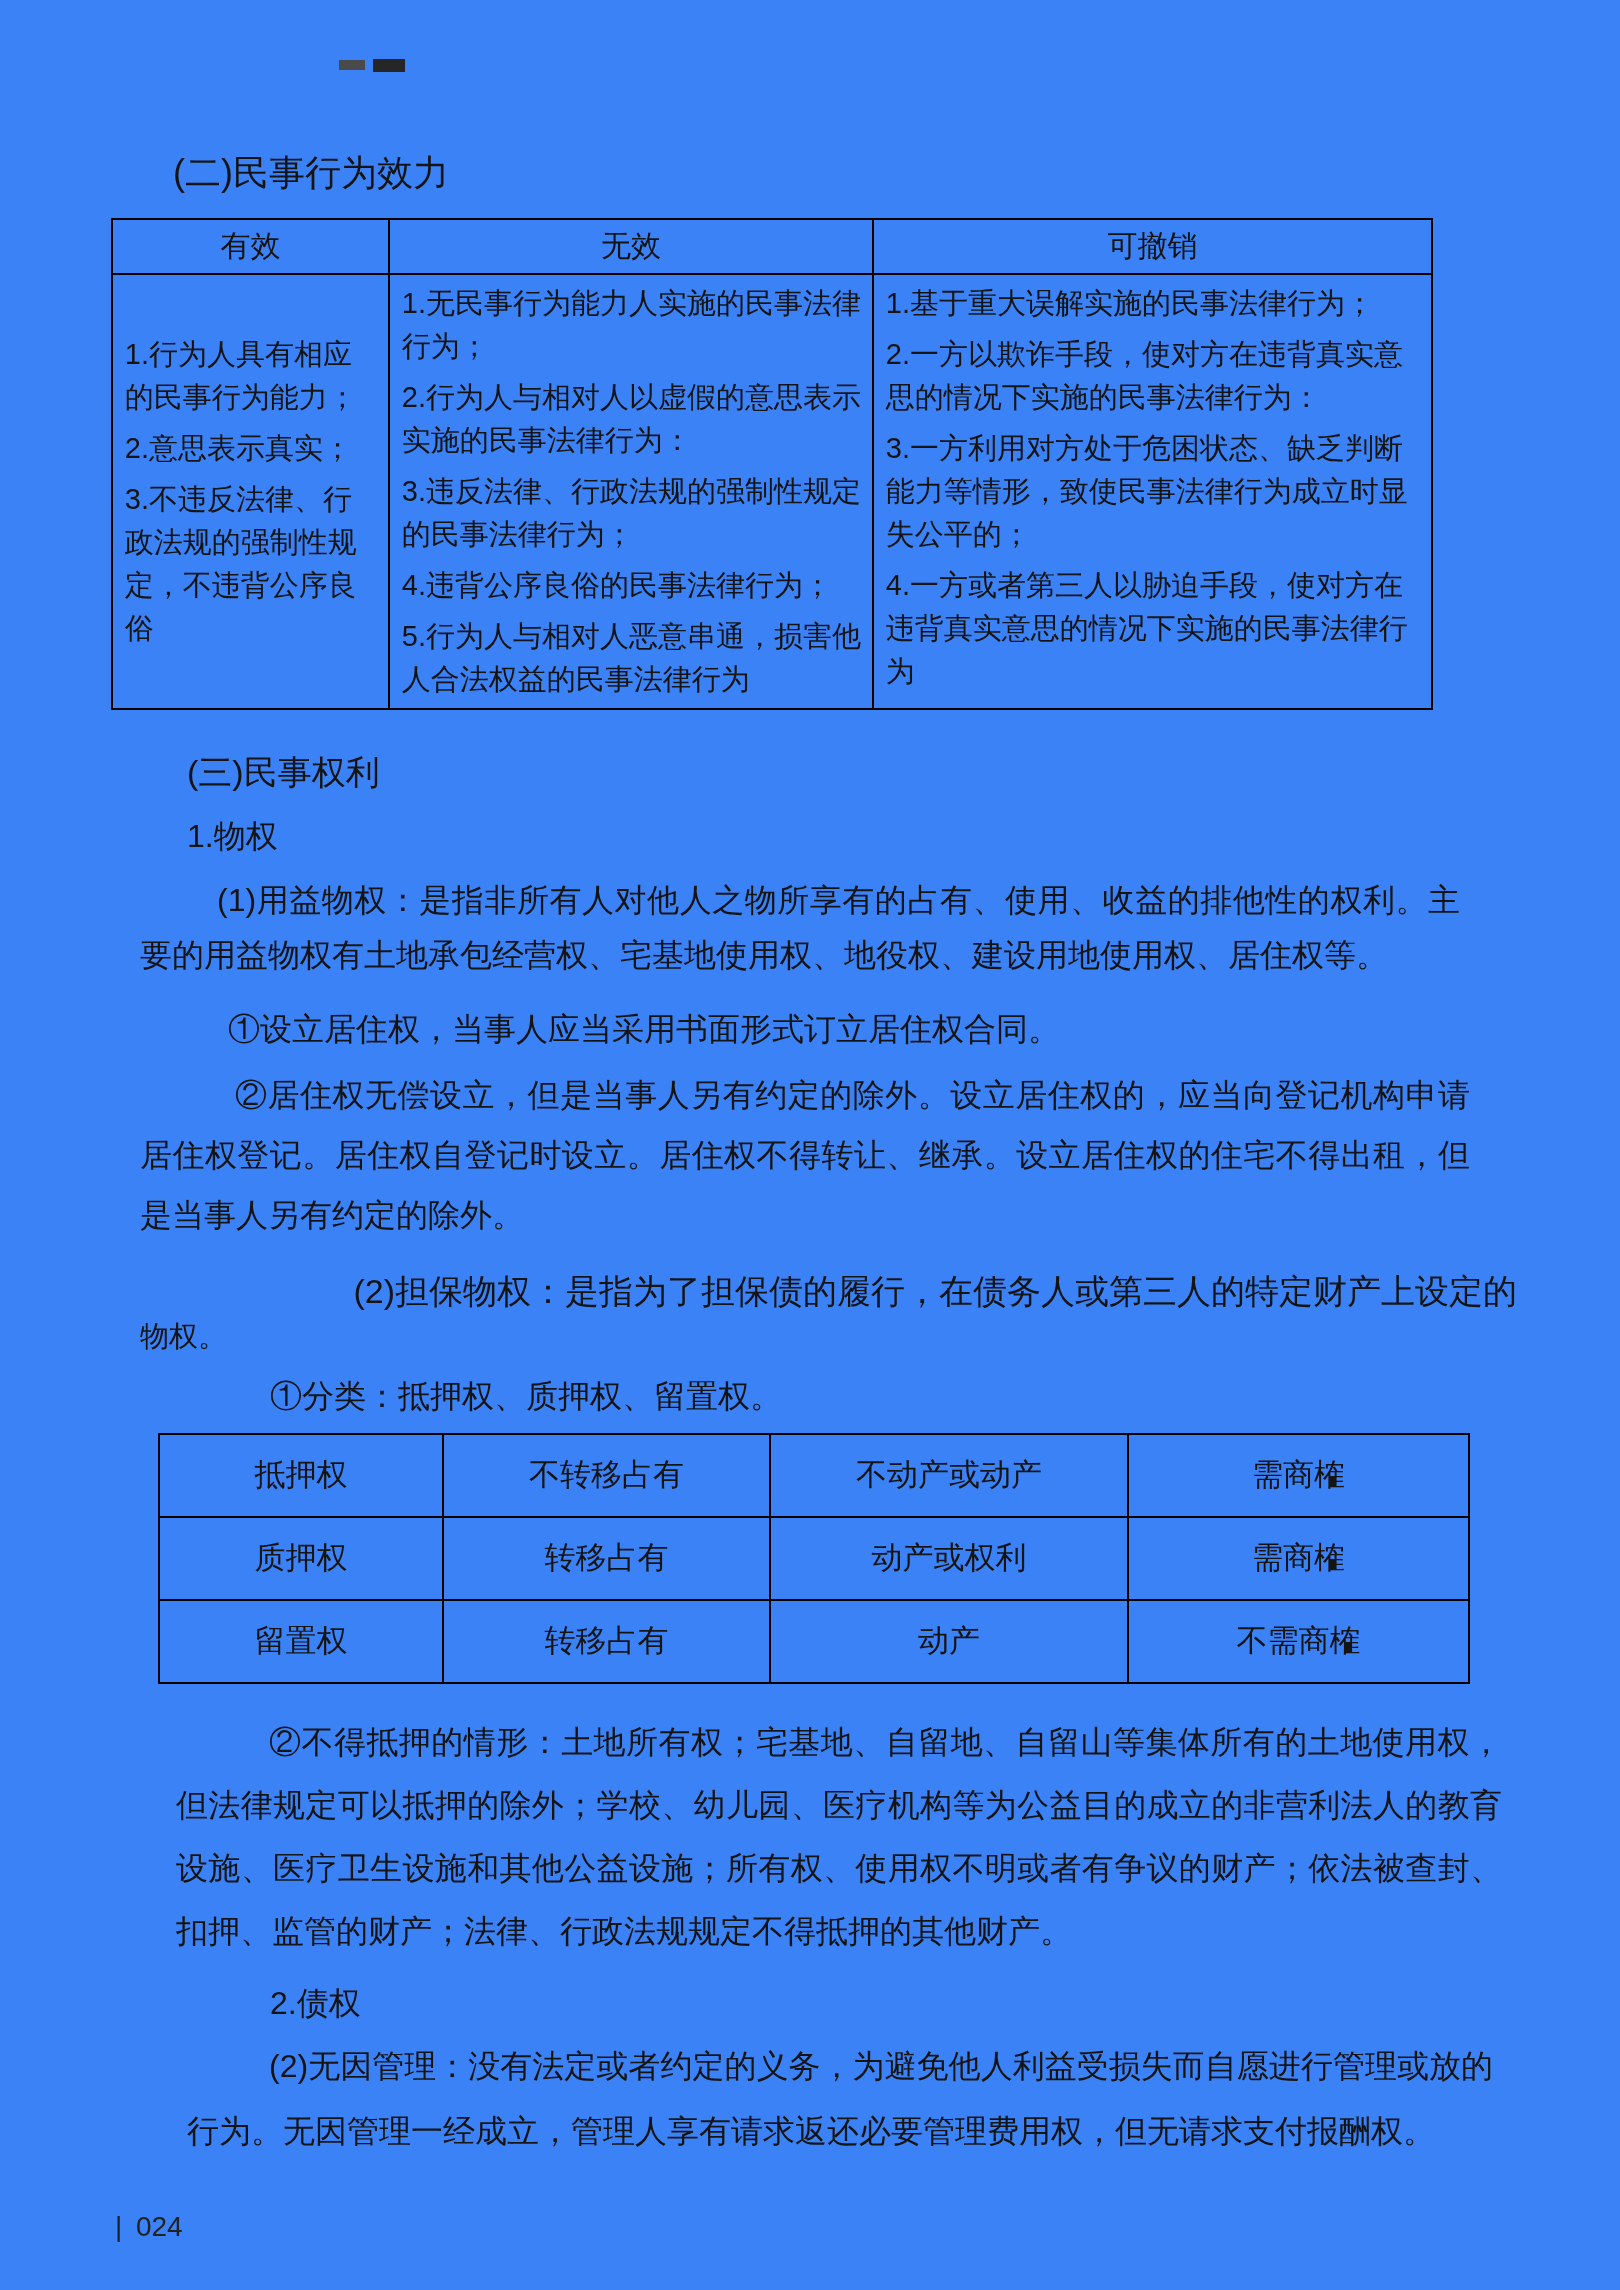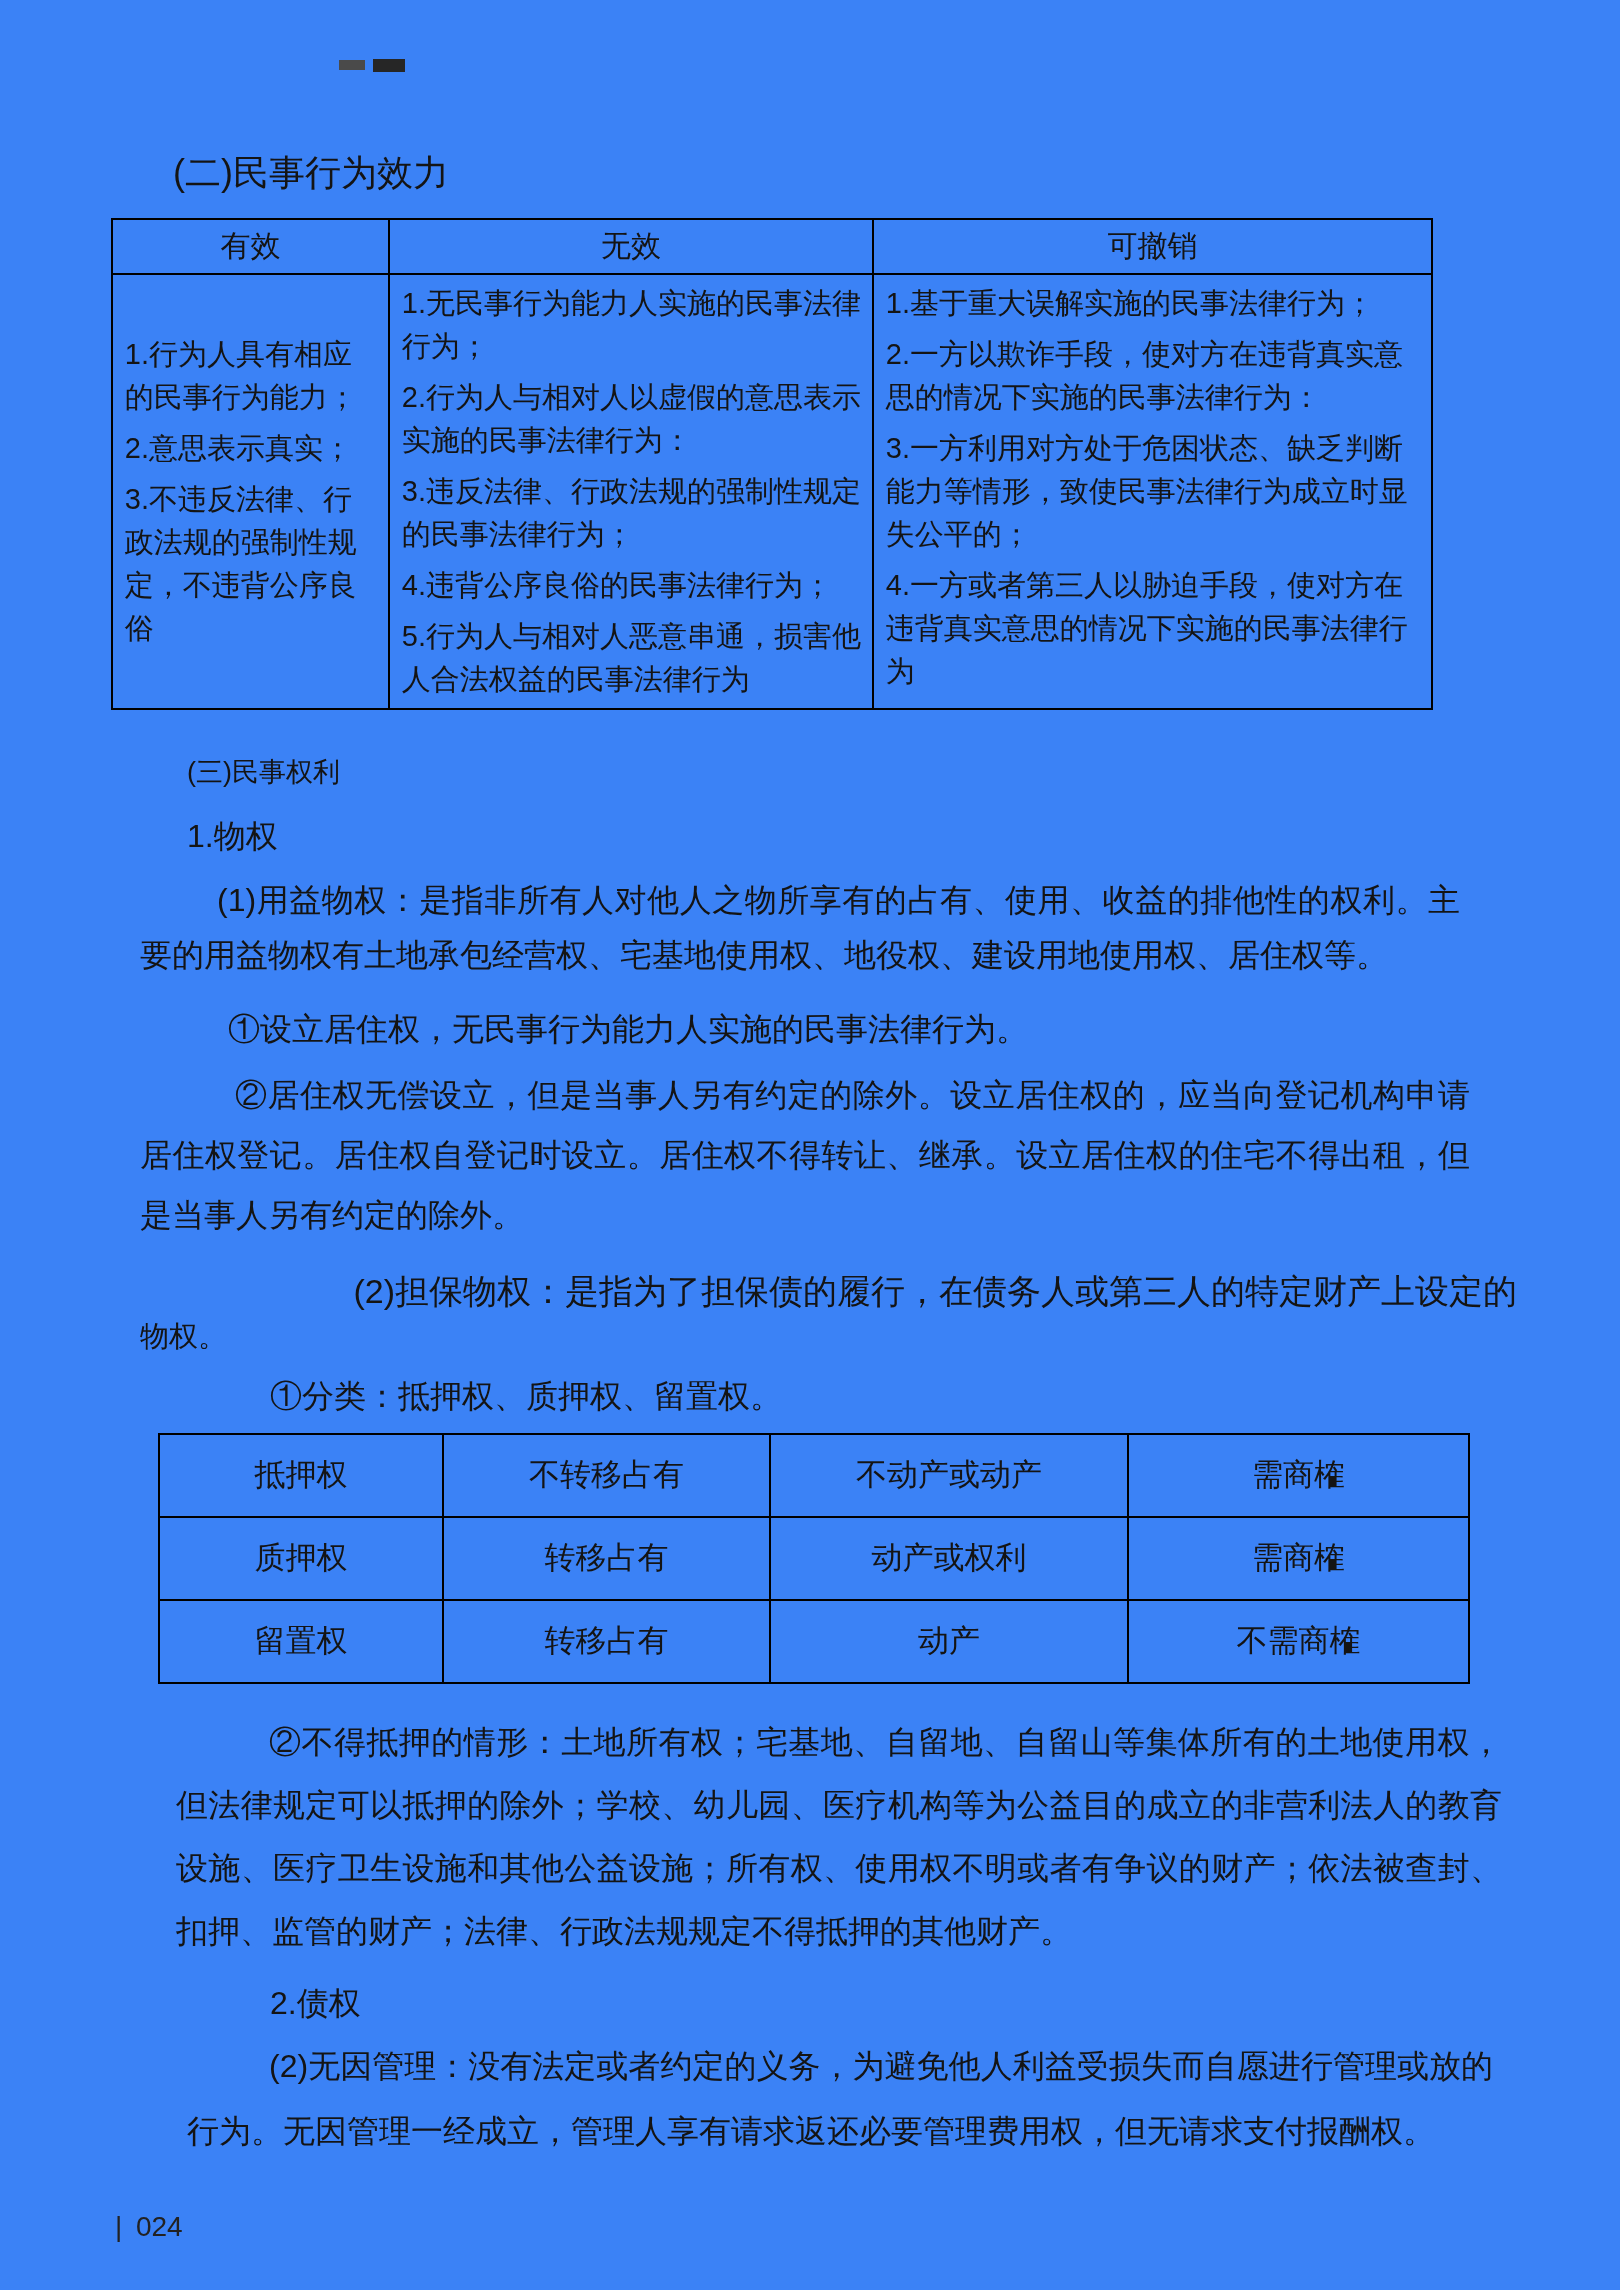--- a/index.html
+++ b/index.html
@@ -26,21 +26,21 @@
   table td,table th{border:2px solid #000;}
 
   .t1{margin:21.6px 0 0 111px;width:1320px;}
   .t1 th{font-size:30px;font-weight:400;height:53px;text-align:center;vertical-align:middle;padding:0;}
   .t1 td{font-size:29px;line-height:43px;vertical-align:top;padding:7.8px 9.8px 7.8px 11.8px;}
   .t1 td.c1{vertical-align:middle;}
   .t1 .item{margin-bottom:7.8px;}
   .t1 .item:last-child{margin-bottom:0;}
   .t1 tbody tr{height:421px;}
 
-  .h-rights{margin:41px 0 0 187px;font-size:27px;font-weight:400;line-height:43px;}
+  .h-rights{margin:41px 0 0 187px;font-size:34px;font-weight:400;line-height:43px;}
   .h-sub{margin:21.6px 0 0 187px;font-size:32px;font-weight:400;line-height:41px;}
 
   .para{font-size:32px;line-height:55px;text-align:justify;}
   .p-usufruct{margin:15.7px 0 0 140px;width:1320px;text-indent:77px;}
   .p-res1{margin:23.5px 0 0 228px;width:1264px;line-height:47px;text-align:left;}
   .p-res2{margin:11.8px 0 0 140px;width:1330px;text-indent:95px;line-height:60px;}
   .p-sec1{margin:21.6px 0 0 243px;width:1274px;font-size:34px;line-height:49px;text-align:right;}
   .p-sec2{margin:0 0 0 140px;width:1274px;font-size:29px;line-height:41px;text-align:left;}
   .p-classify{margin:17.6px 0 0 270px;width:1176px;line-height:45px;text-align:left;}
 
@@ -101,21 +101,21 @@
           <div class="item">4.一方或者第三人以胁迫手段，使对方在违背真实意思的情况下实施的民事法律行为</div>
         </td>
       </tr>
     </tbody>
   </table>
 
   <div class="h-rights">(三)民事权利</div>
   <div class="h-sub">1.物权</div>
 
   <div class="para p-usufruct">(1)用益物权：是指非所有人对他人之物所享有的占有、使用、收益的排他性的权利。主要的用益物权有土地承包经营权、宅基地使用权、地役权、建设用地使用权、居住权等。</div>
-  <div class="para p-res1">①设立居住权，无民事行为能力人实施的民事法律行为。</div>
+  <div class="para p-res1">①设立居住权，当事人应当采用书面形式订立居住权合同。</div>
   <div class="para p-res2">②居住权无偿设立，但是当事人另有约定的除外。设立居住权的，应当向登记机构申请居住权登记。居住权自登记时设立。居住权不得转让、继承。设立居住权的住宅不得出租，但是当事人另有约定的除外。</div>
 
   <div class="para p-sec1">(2)担保物权：是指为了担保债的履行，在债务人或第三人的特定财产上设定的</div>
   <div class="para p-sec2">物权。</div>
 
   <div class="para p-classify">①分类：抵押权、质押权、留置权。</div>
 
   <table class="t2">
     <colgroup>
         <col style="width:284px">

